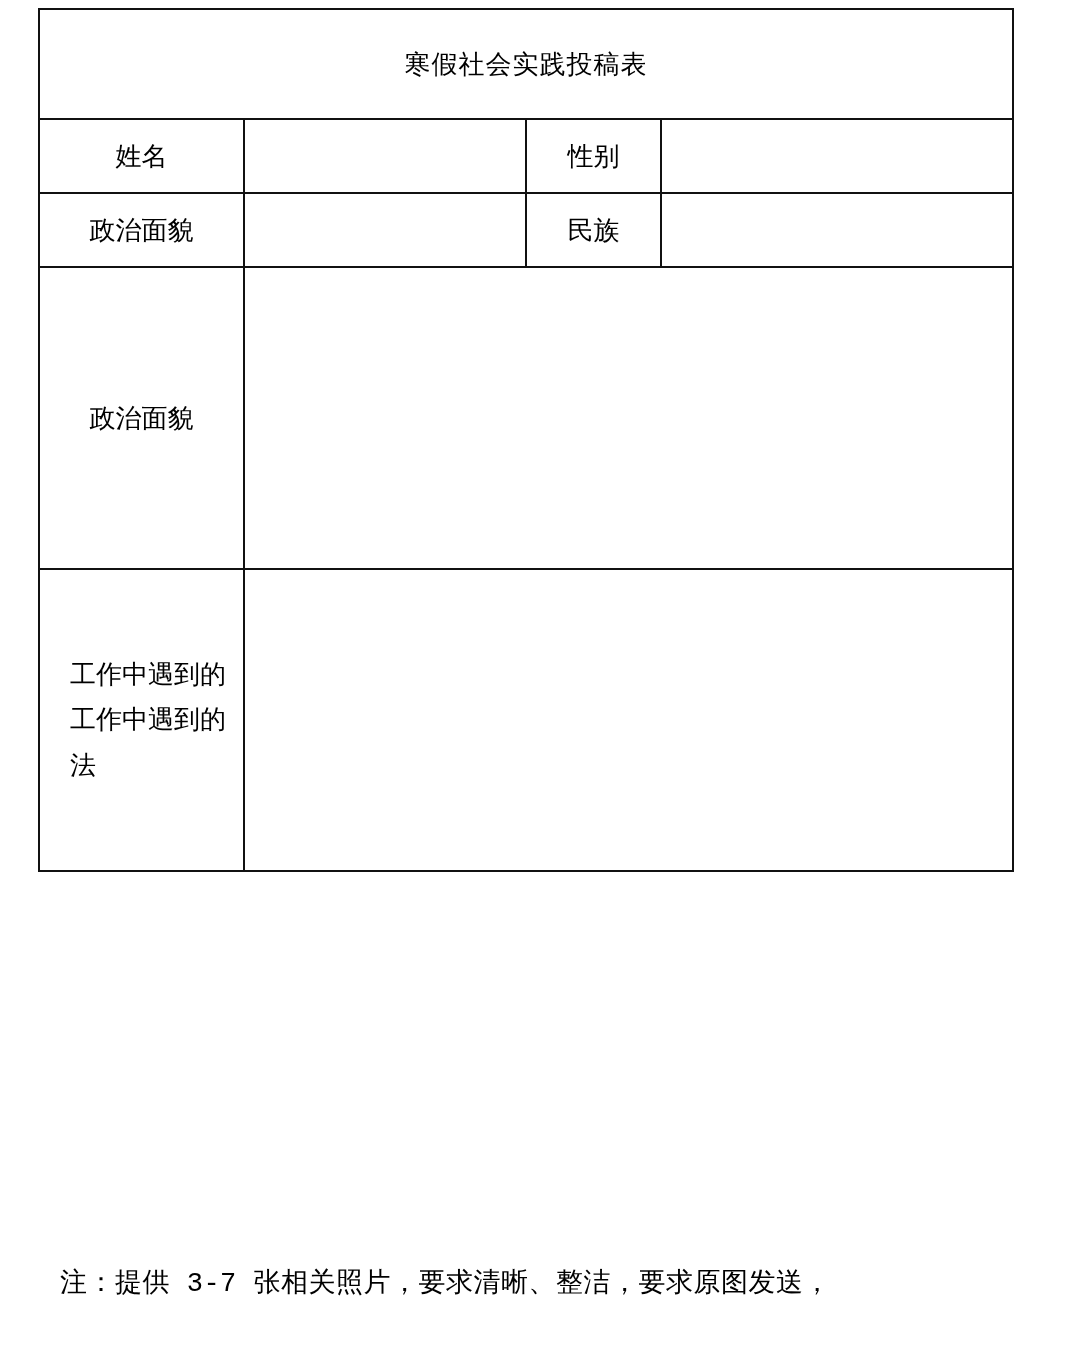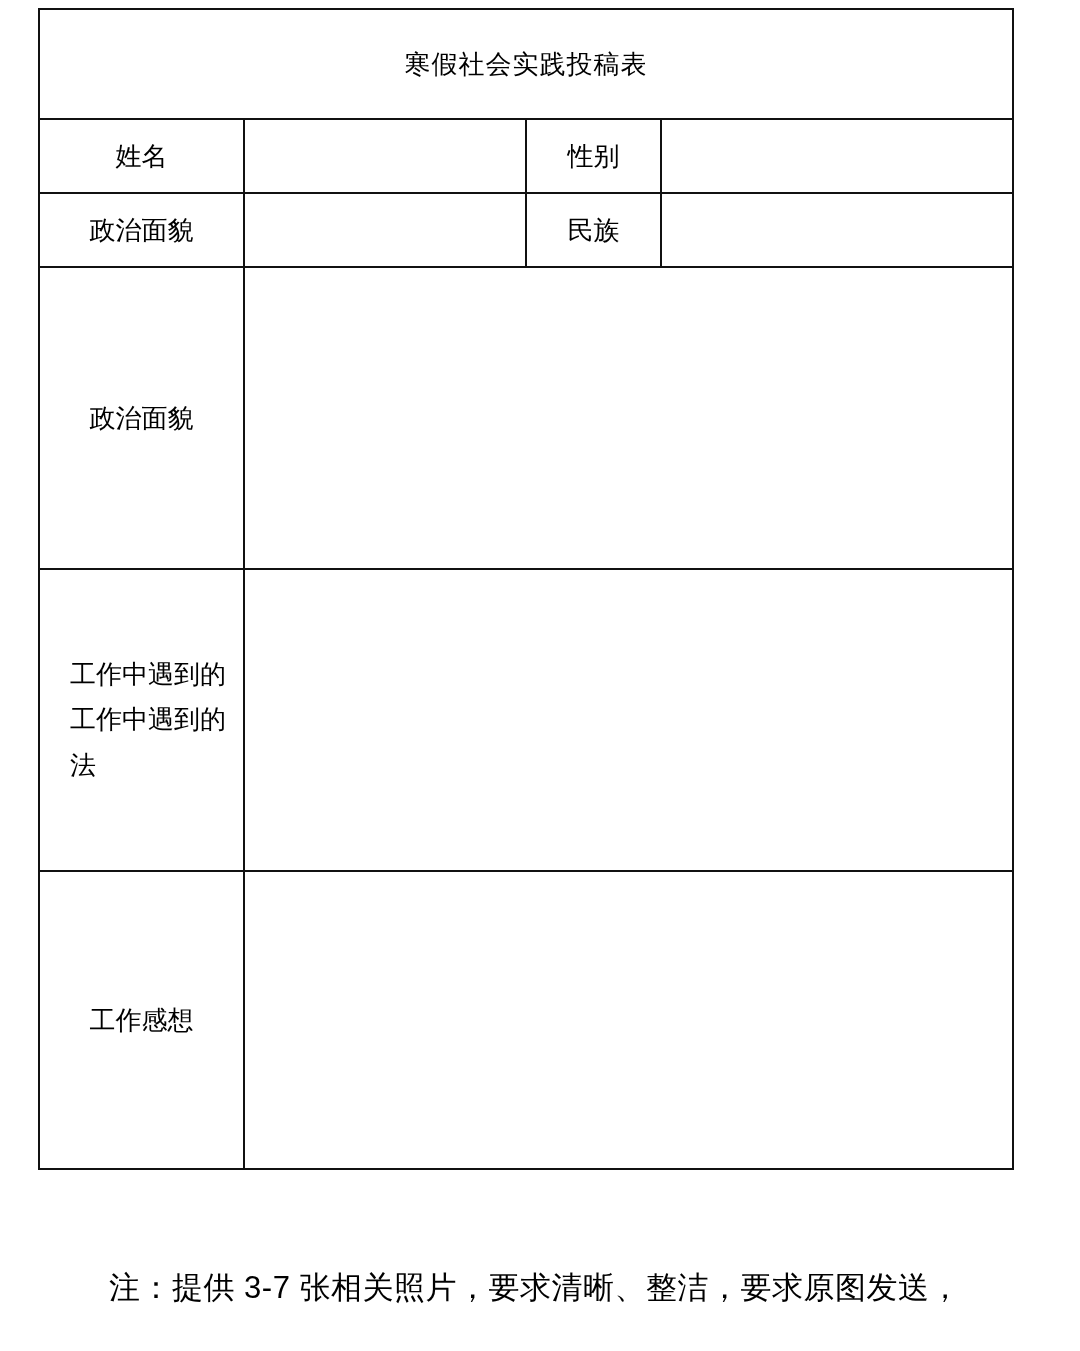--- a/index.html
+++ b/index.html
@@ -65,24 +65,25 @@
     line-height: 1.75;
   }
   td.big-empty {
     background: #ffffff;
   }
   .note {
     position: absolute;
     left: 60px;
     top: 1262px;
     width: 950px;
-    font-size: 31px;
+    font-size: 27px;
     line-height: 1.65;
-    text-align: center;
+    text-align: left;
     letter-spacing: 0.5px;
+    font-family: Liberation Mono, monospace;
   }
   .note .line {
     display: block;
   }
 </style>
 </head>
 <body>
 
 <div class="page">
 
@@ -120,24 +121,20 @@
 
       <tr>
         <td class="block-label" style="height:300px">
           <span class="multi">工作中遇到的</span>
           <span class="multi">工作中遇到的</span>
           <span class="multi">法</span>
         </td>
         <td class="big-empty" colspan="3"></td>
       </tr>
 
-      <tr>
-        <td class="block-label" style="height:296px">工作感想</td>
-        <td class="big-empty" colspan="3"></td>
-      </tr>
     </tbody>
   </table>
 
   <div class="note">
     <span class="line">注：提供 3-7 张相关照片，要求清晰、整洁，要求原图发送，</span>
   </div>
 
 </div>
 
 </body></html>

